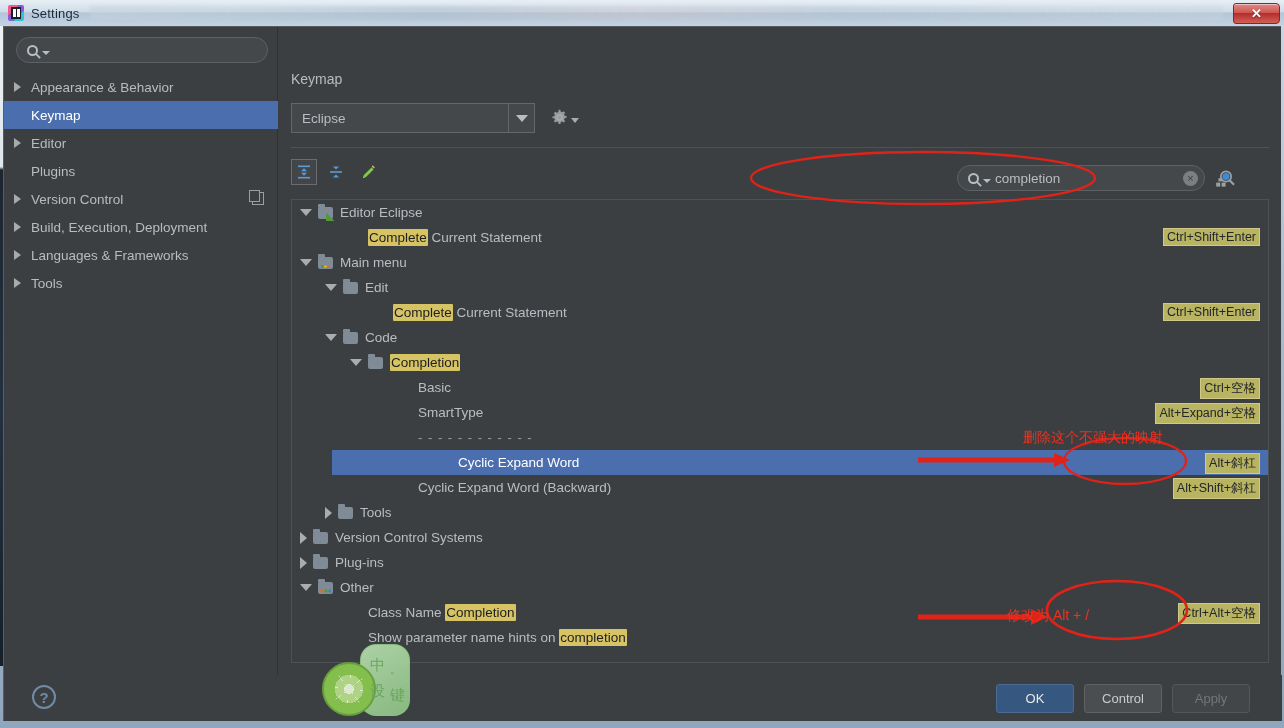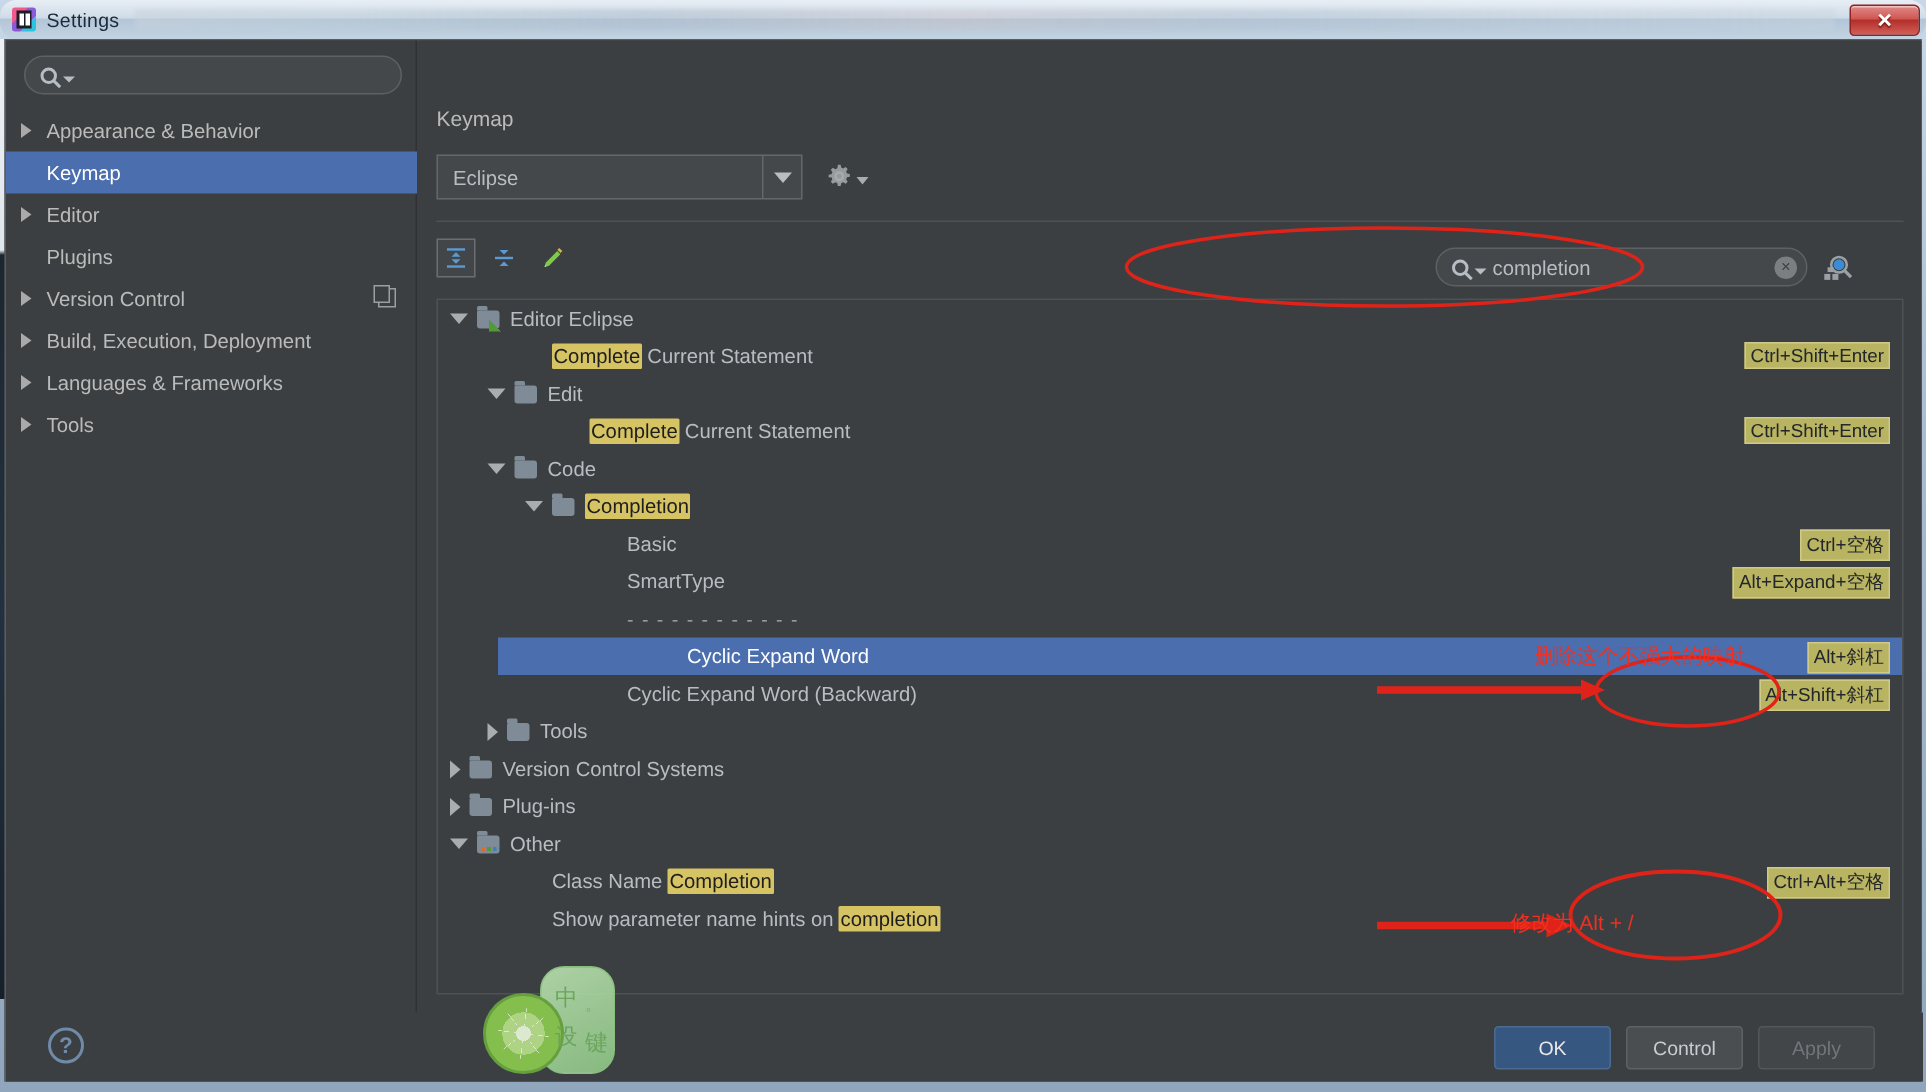--- a/index.html
+++ b/index.html
@@ -12,21 +12,21 @@
 
   
   #window {
     position: absolute; inset: 0;
     background: linear-gradient(to bottom, #c8d8e8 0%, #a9bdd0 40%, #8fa6bc 100%);
     padding: 0;
   }
   #titlebar {
     position: absolute; top: 0; left: 0; width: 1284px; height: 26px;
     background: linear-gradient(to bottom, #e8eef5 0%, #cfdce8 45%, #b3c6d8 50%, #c3d3e2 100%);
-    display: flex; align-items: center; border-radius: 11px;
+    display: flex; align-items: center;
   }
   #title-icon {
     width: 16px; height: 16px; margin-left: 8px; margin-right: 7px;
     position: relative; border-radius: 2px;
     background: linear-gradient(135deg,#f05a8c 0%,#f05a8c 33%, #8b5ad8 33%, #8b5ad8 66%, #2ec4e0 66%, #2ec4e0 100%);
   }
   #title-icon::after {
     content: "";
     position: absolute; left: 3px; top: 2px; width: 10px; height: 12px;
     background: #1b1f24;
@@ -376,20 +376,25 @@
           <div class="t-row" style="padding-left: 8px;">
             <div class="t-arrow "></div>
             <div class="folder green"></div>
             <span>Editor Eclipse</span>
           </div>
           <div class="t-row" style="padding-left: 58px;">
             <div class="t-arrow none"></div>
             <span><span class="hl">Complete</span> <span>Current Statement</span></span>
             <div class="shortcut">Ctrl+Shift+Enter</div>
           </div>
+          <div class="t-row" style="padding-left: 8px;">
+            <div class="t-arrow "></div>
+            <div class="folder mm"></div>
+            <span>Main menu</span>
+          </div>
           <div class="t-row" style="padding-left: 33px;">
             <div class="t-arrow "></div>
             <div class="folder"></div>
             <span>Edit</span>
           </div>
           <div class="t-row" style="padding-left: 83px;">
             <div class="t-arrow none"></div>
             <span><span class="hl">Complete</span> <span>Current Statement</span></span>
             <div class="shortcut">Ctrl+Shift+Enter</div>
           </div>

